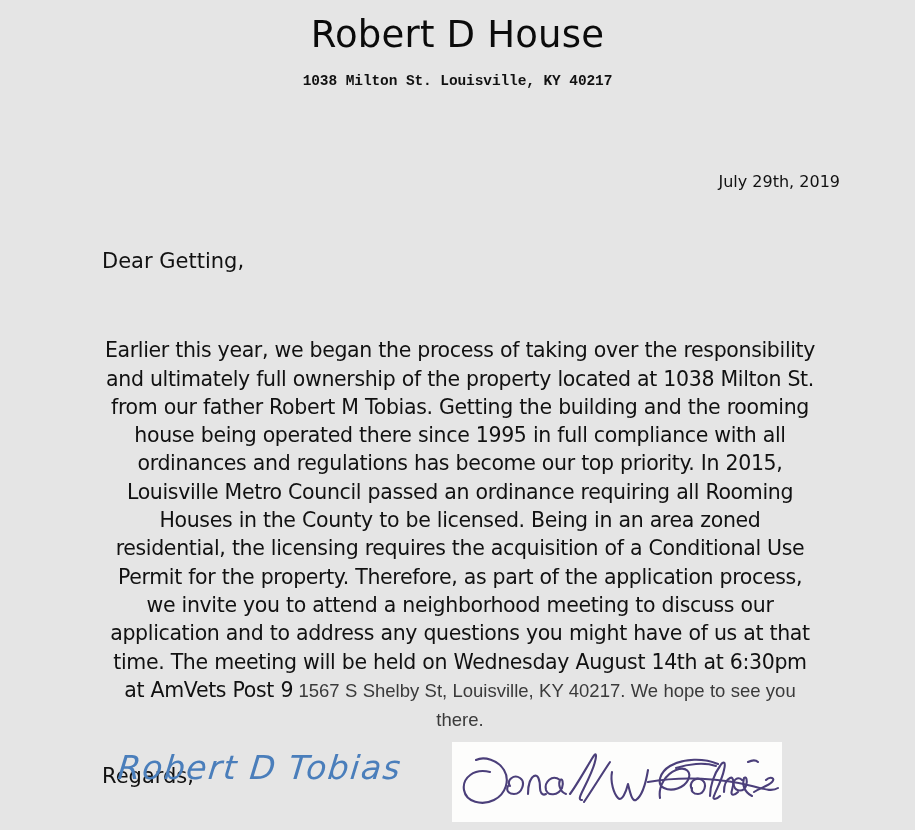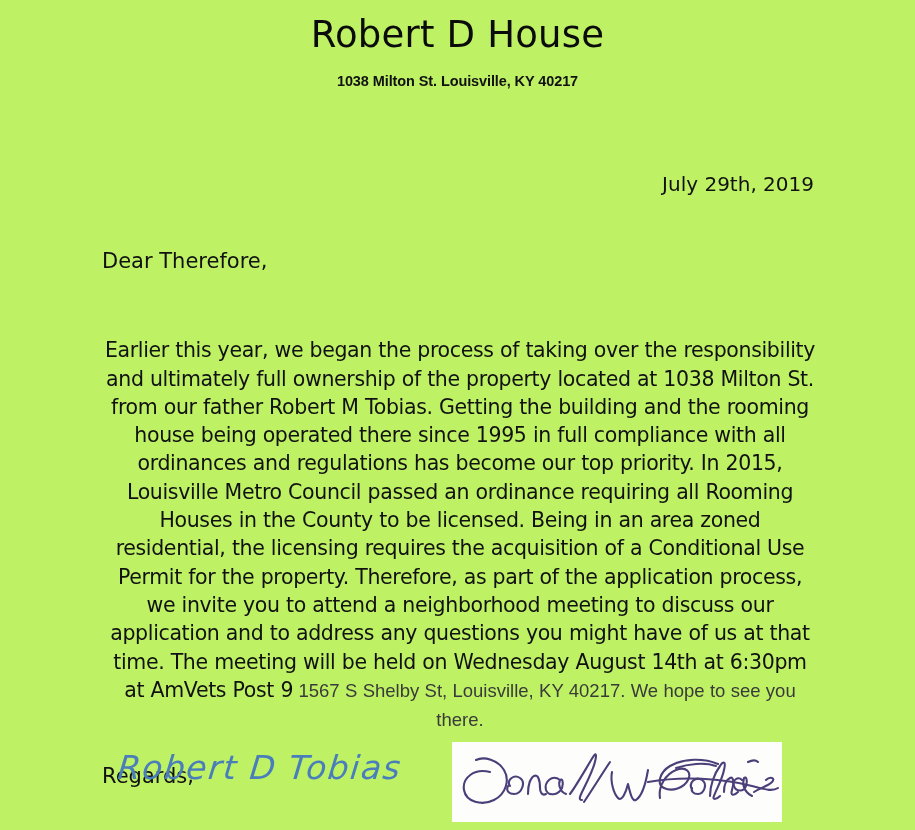--- a/index.html
+++ b/index.html
@@ -13,56 +13,56 @@
     overflow: hidden;
     font-family: "Liberation Sans", sans-serif;
     color: #000000;
     -webkit-font-smoothing: antialiased;
   }
 
   .page {
     position: relative;
     width: 915px;
     height: 830px;
-    background: #bef264;
+    background: #e5e5e5;
   }
 
   
   .letterhead {
     text-align: center;
     padding-top: 14px;
   }
   .letterhead-name {
     font-family: "DejaVu Sans", sans-serif;
     font-size: 37px;
     font-weight: 400;
     letter-spacing: 0.2px;
     line-height: 1.15;
     color: #0b0b0b;
   }
   .letterhead-address {
-    font-family: Liberation Sans, sans-serif;
+    font-family: Liberation Mono, monospace;
     font-size: 14.5px;
     font-weight: 700;
     letter-spacing: -0.1px;
     color: #111111;
     margin-top: 16px;
   }
 
   
   .date-line {
     position: absolute;
     top: 172px;
     left: 0;
     width: 915px;
-    padding-right: 101px;
+    padding-right: 75px;
     box-sizing: border-box;
     text-align: right;
     font-family: "DejaVu Sans", sans-serif;
-    font-size: 20px;
+    font-size: 16px;
     font-weight: 400;
     color: #111111;
   }
 
   
   .body-block {
     position: absolute;
     top: 248px;
     left: 102px;
     width: 716px;
@@ -137,21 +137,21 @@
 
   <div class="letterhead">
     <div class="letterhead-name">Robert D House</div>
     <div class="letterhead-address">1038 Milton St. Louisville, KY 40217</div>
   </div>
 
   <div class="date-line">July 29th, 2019</div>
 
   <div class="body-block">
 
-    <div class="salutation">Dear Therefore,</div>
+    <div class="salutation">Dear Getting,</div>
 
     <p class="paragraph"><span>Earlier this year, we began the process of taking over the responsibility and ultimately full ownership of the property located at 1038 Milton St. from our father Robert M Tobias. Getting the building and the rooming house being operated there since 1995 in full compliance with all ordinances and regulations has become our top priority. In 2015, Louisville Metro Council passed an ordinance requiring all Rooming Houses in the County to be licensed. Being in an area zoned residential, the licensing requires the acquisition of a Conditional Use Permit for the property. Therefore, as part of the application process, we invite you to attend a neighborhood meeting to discuss our application and to address any questions you might have of us at that time. The meeting will be held on Wednesday August 14th at 6:30pm at AmVets Post 9</span><span class="alt-face"> 1567 S Shelby St, Louisville, KY 40217. We hope to see you there.</span></p>
 
     <div class="closing">Regards,</div>
   </div>
 
   <div class="signatures">
 
     <div class="sig-script">Robert D Tobias</div>
 

